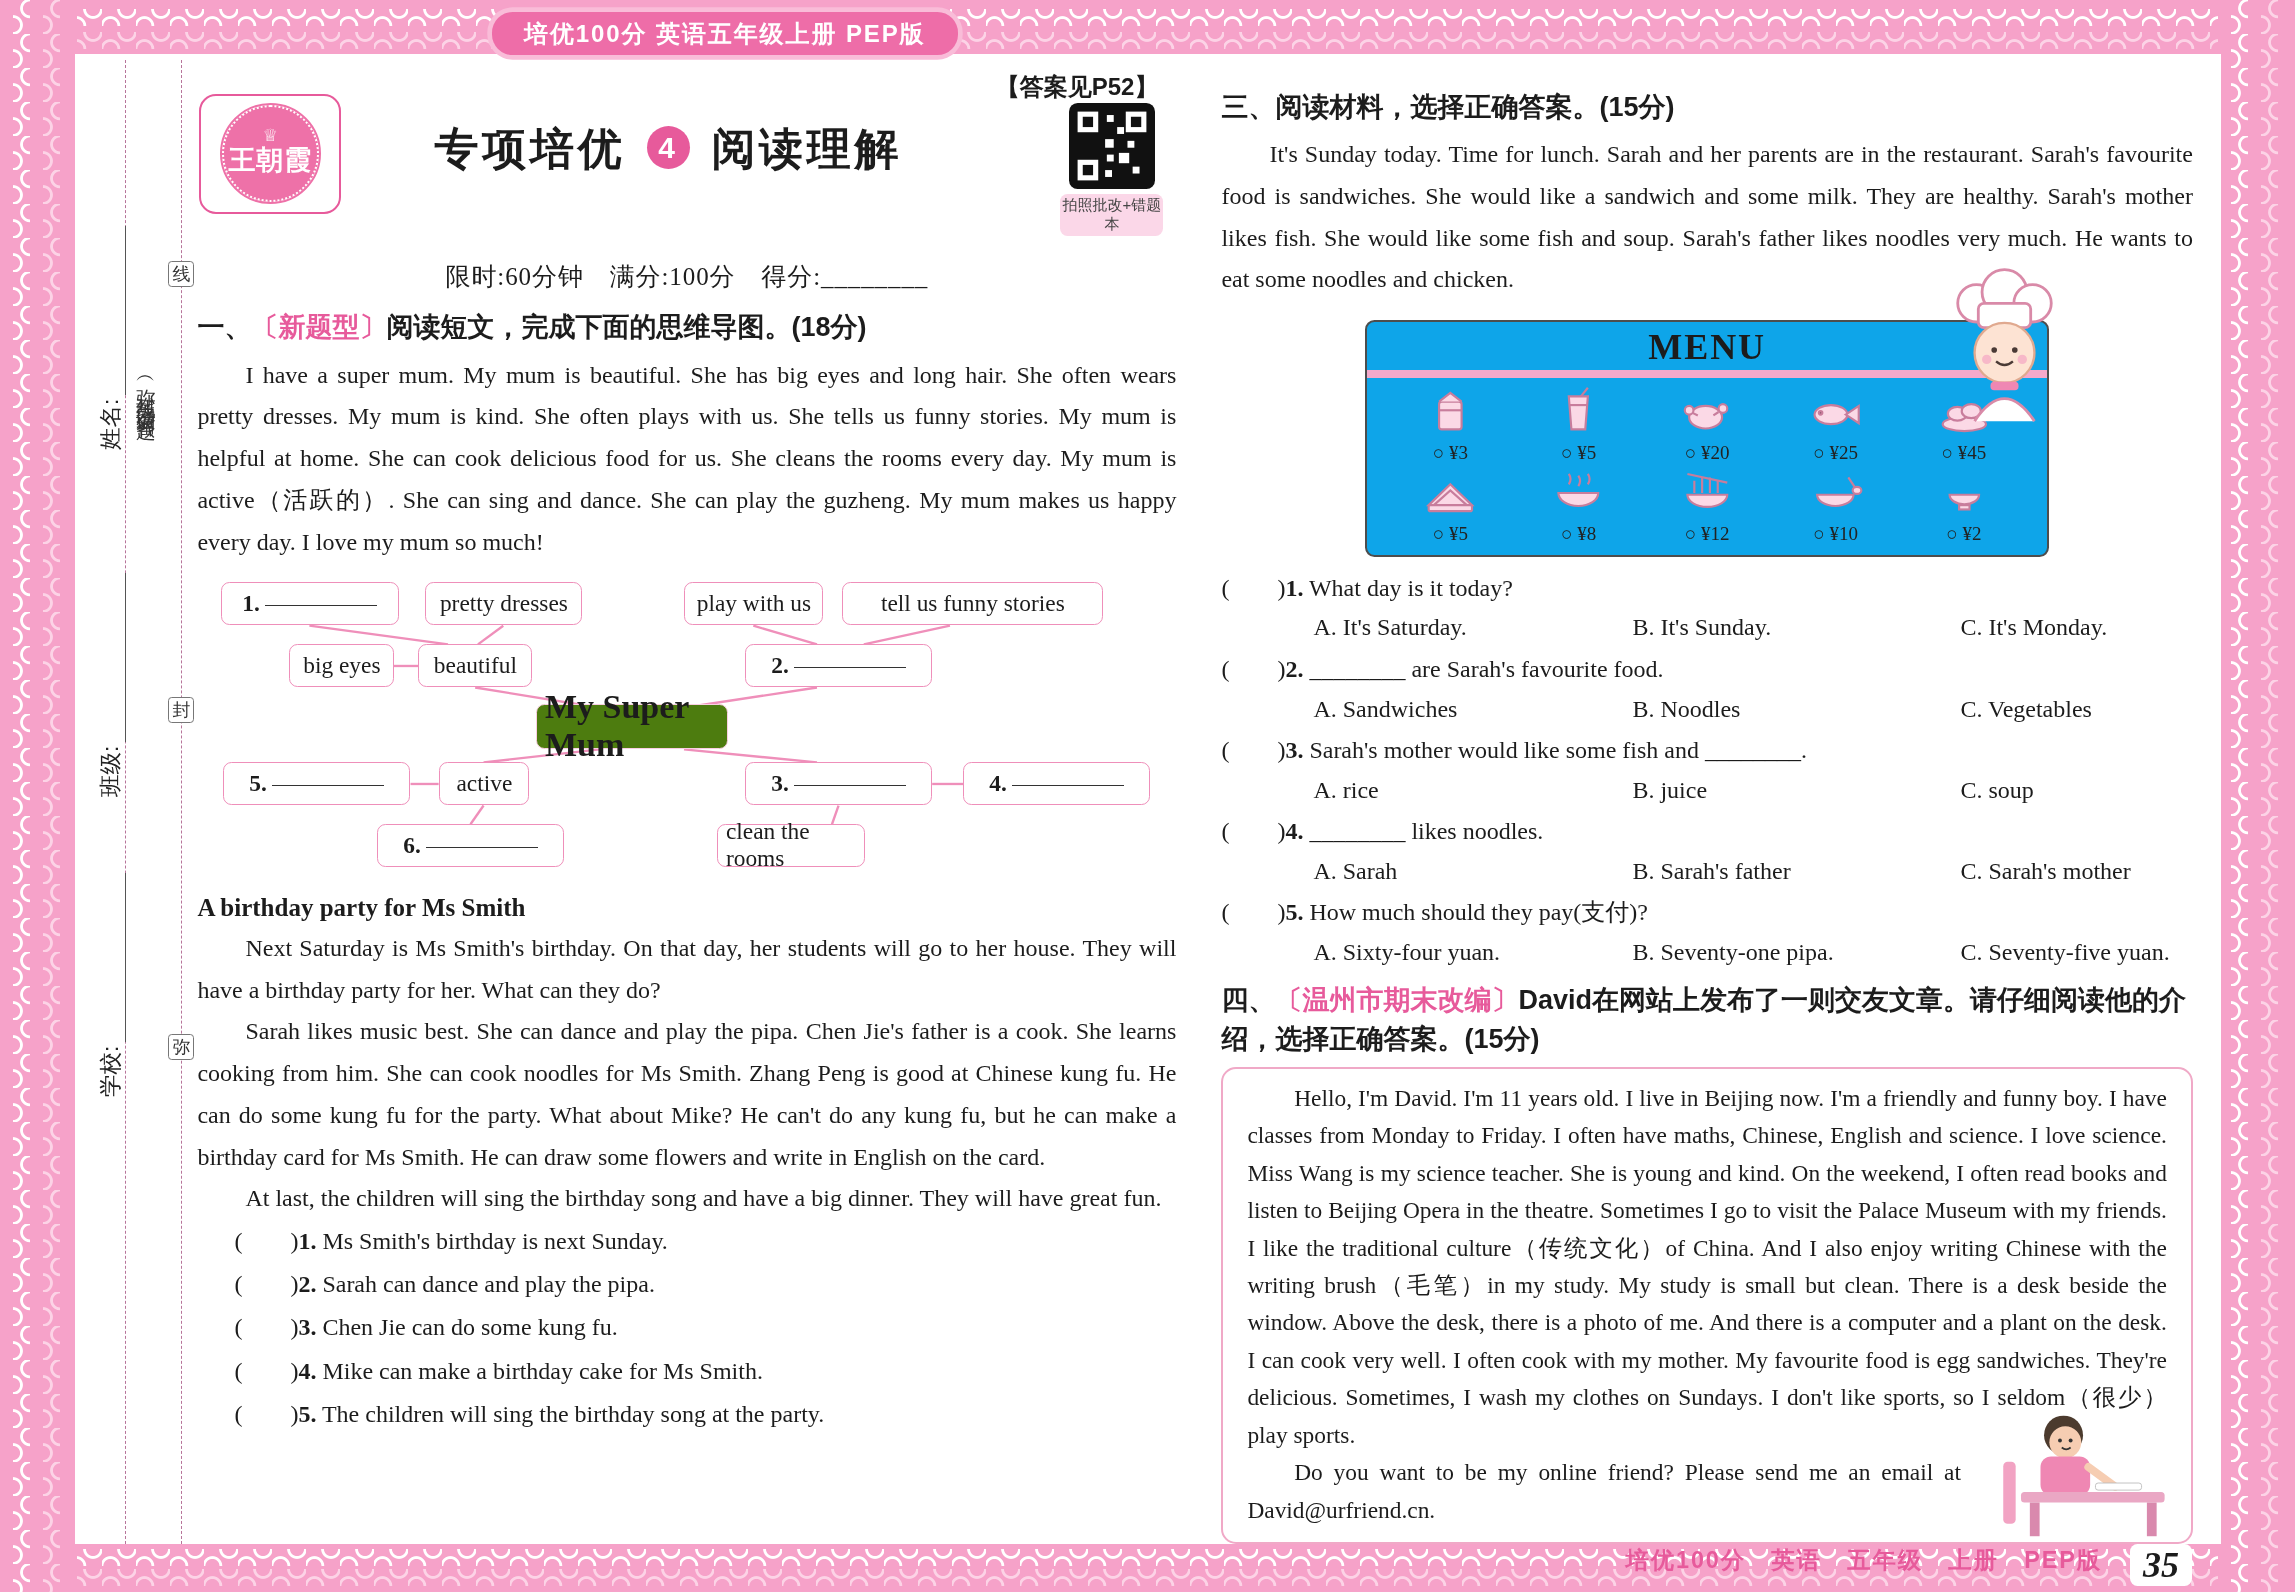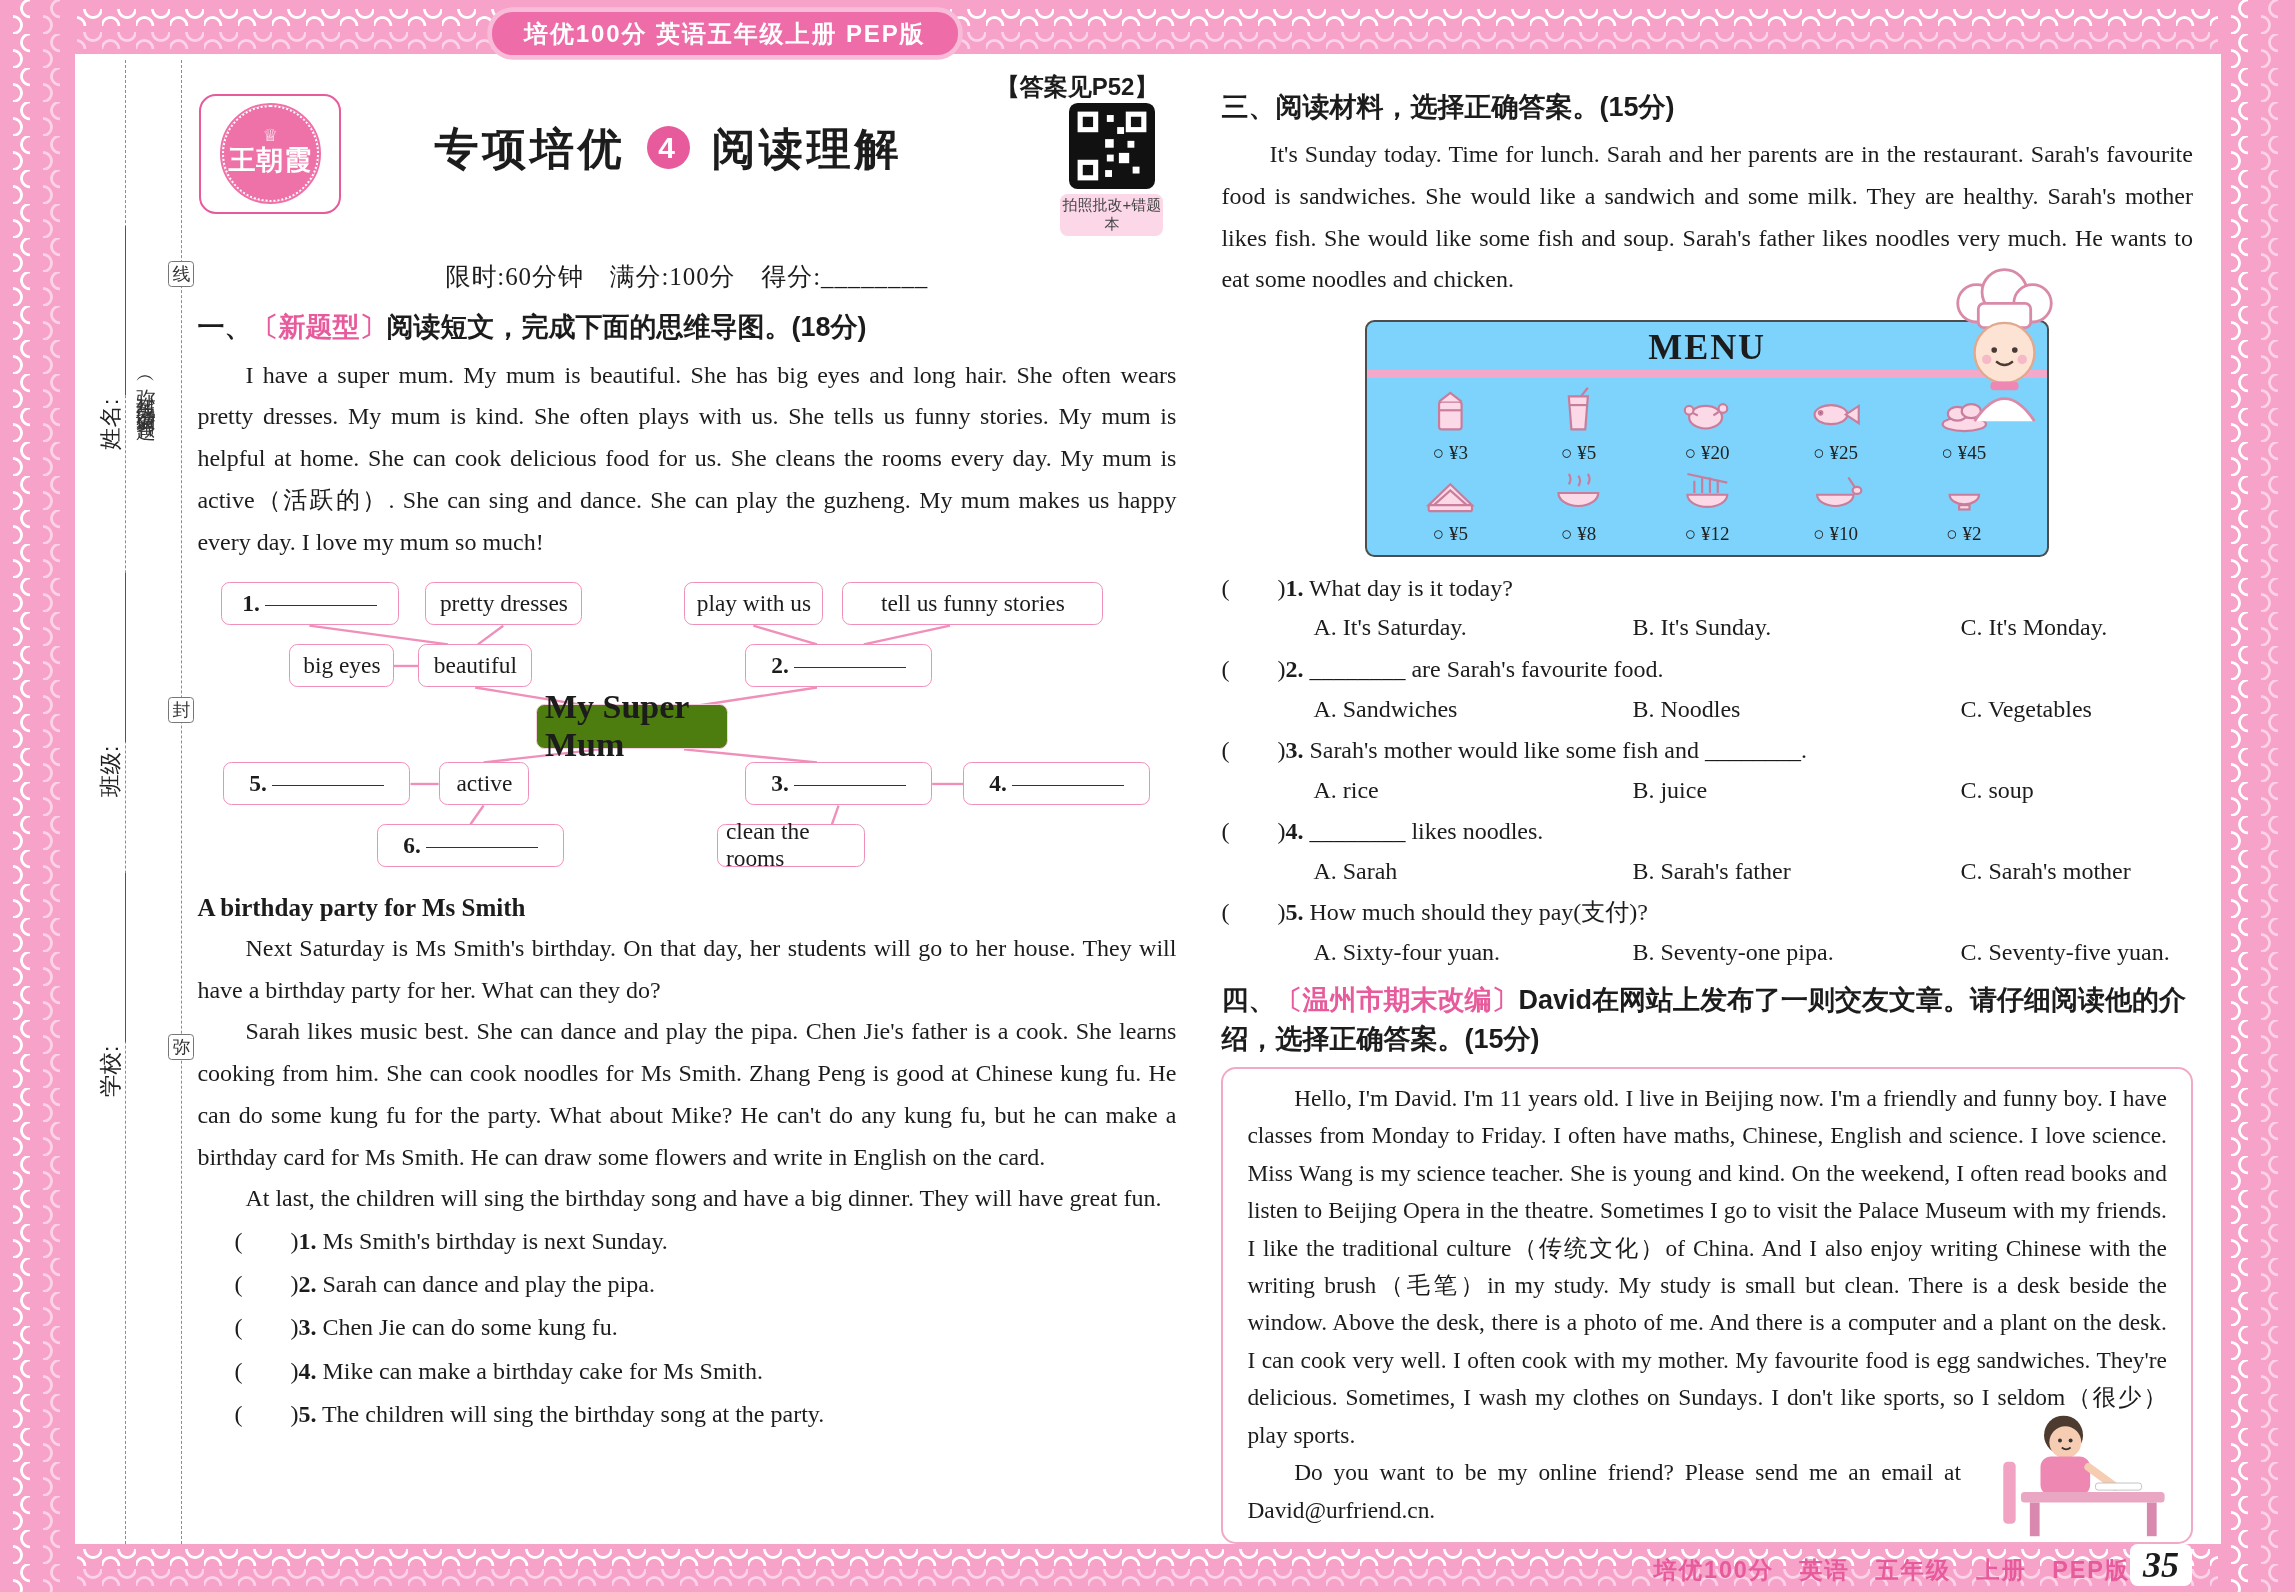--- a/index.html
+++ b/index.html
@@ -88,39 +88,39 @@
   .mbox { position:absolute; height:43px; border:1.9px solid #ef8fba; border-radius:8.4px; background:#fff;
     display:flex; align-items:center; justify-content:center; font-size:23.4px; padding:0 7.5px; z-index:2; }
   .mbox .bx-num { font-weight:bold; }
   .bx-line { display:inline-block; width:112px; border-bottom:1.9px solid #333; height:4.7px; margin-left:5.6px; }
   .mbox.center { background:#4d7c0f; border-color:#f9cfe2; font-weight:bold; font-size:34px; }
   
   .tfq { font-size:24px; line-height:1.8; padding-left:37px; }
   .qnum { font-weight:bold; }
   
   .menu-box { width:684px; margin:19px auto 13px; border:2.8px solid #4d4d4d; border-radius:9.4px;
-    position:relative; background:#7dd3fc; padding-bottom:9.4px; }
+    position:relative; background:#0ea5e9; padding-bottom:9.4px; }
   .menu-title { text-align:center; font-size:36px; font-weight:bold; letter-spacing:1.9px; padding-top:3.7px; }
   .menu-band { height:8.4px; background:#f4a9cb; margin-top:1.9px; border-top:1.9px solid #f4a9cb; }
   .menu-grid { display:grid; grid-template-columns:repeat(5,1fr); row-gap:3.7px; padding:7.5px 19px 0; }
   .mitem { text-align:center; }
   .mitem svg { height:52px; }
   .mprice { font-size:19px; color:#222; }
   .chef { position:absolute; right:-28px; top:-58px; width:141px; height:159px; z-index:3; }
   
   .mcq { margin:3.7px 0 9.4px; }
   .mcq-q { font-size:24px; line-height:1.55; }
   .mcq-opts { display:flex; padding-left:92px; font-size:24px; margin-top:7.5px; }
   .opt-a { width:319px; } .opt-b { width:328px; } .opt-c { flex:1; }
   
   .d-box { border:2.8px solid #f0a9c7; border-radius:15px; padding:11.2px 24px 13px; position:relative; margin-top:7.5px; }
   .d-box .para { font-size:23.4px; line-height:1.6; }
   .boy { position:absolute; right:11.2px; bottom:3.7px; width:201px; height:133px; }
   
-  .footer { position:absolute; z-index:10; right:103px; bottom:7.5px; display:flex; align-items:flex-end; }
+  .footer { position:absolute; z-index:10; right:103px; bottom:7.5px; display:flex; align-items:flex-start; gap:28px; }
   .footer-series { color:#e75a9b; font-size:23.4px; font-weight:bold; font-family:"Liberation Sans",sans-serif; letter-spacing:1.9px; }
   .page-no { font-size:36px; font-weight:bold; font-style:italic; color:#1c1c1c;
     background:#fff; padding:0 13px; border-radius:7.5px; }
 </style>
 </head>
 <body>
 
 <div class="band band-top">
   <div class="wave" style="top:9.4px"></div>
   <div class="wave light" style="top:32px"></div>

